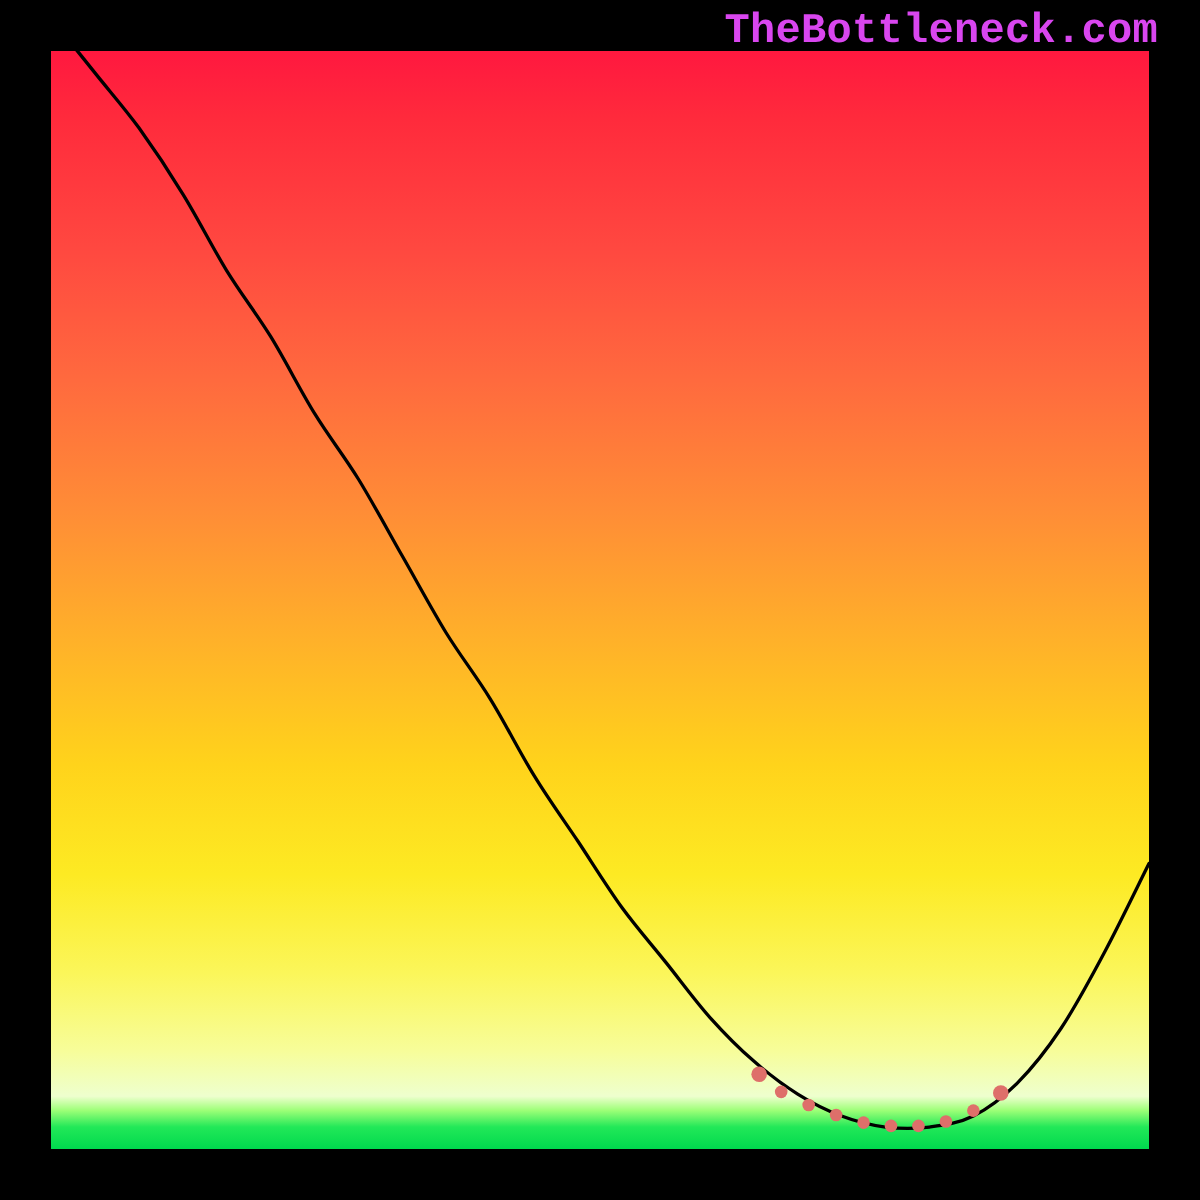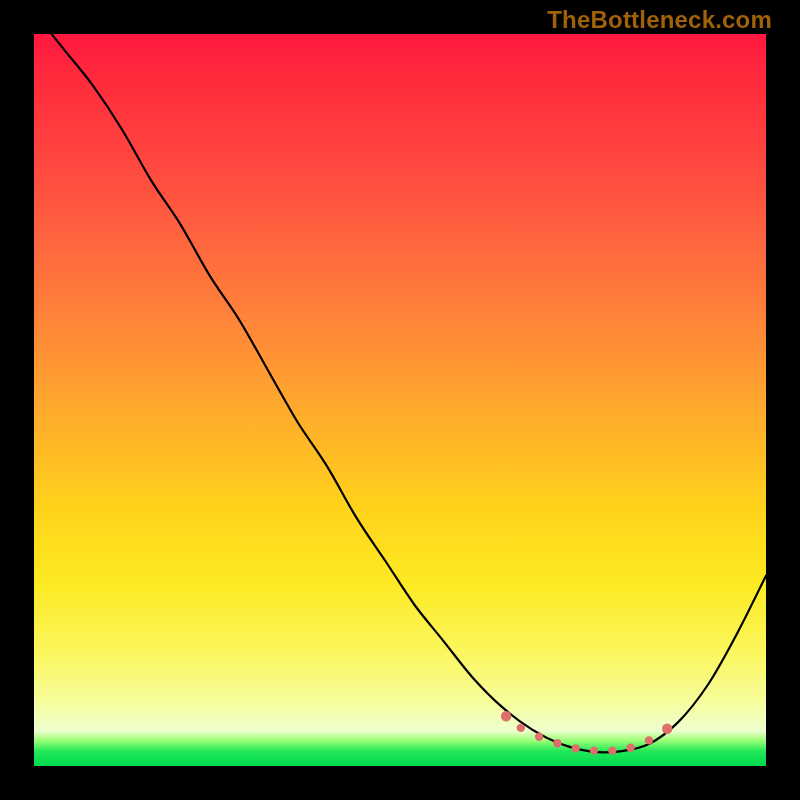--- a/index.html
+++ b/index.html
@@ -41,24 +41,25 @@
       #eeffce 95.2%,
       #9cff77 96.5%,
       #22e858 98%,
       #00d94e 100%
     );
   }
   .watermark {
     position: absolute;
     top: 6px;
     right: 28px;
-    color: #a16207;
-    font-size: 24px;
+    color: #d946ef;
+    font-size: 28px;
     font-weight: 600;
     letter-spacing: 0.2px;
+    font-family: Liberation Mono, monospace;
   }
   svg.curve {
     position: absolute;
     left: 0;
     top: 0;
     width: 732px;
     height: 732px;
     overflow: visible;
   }
   .curve-path {

